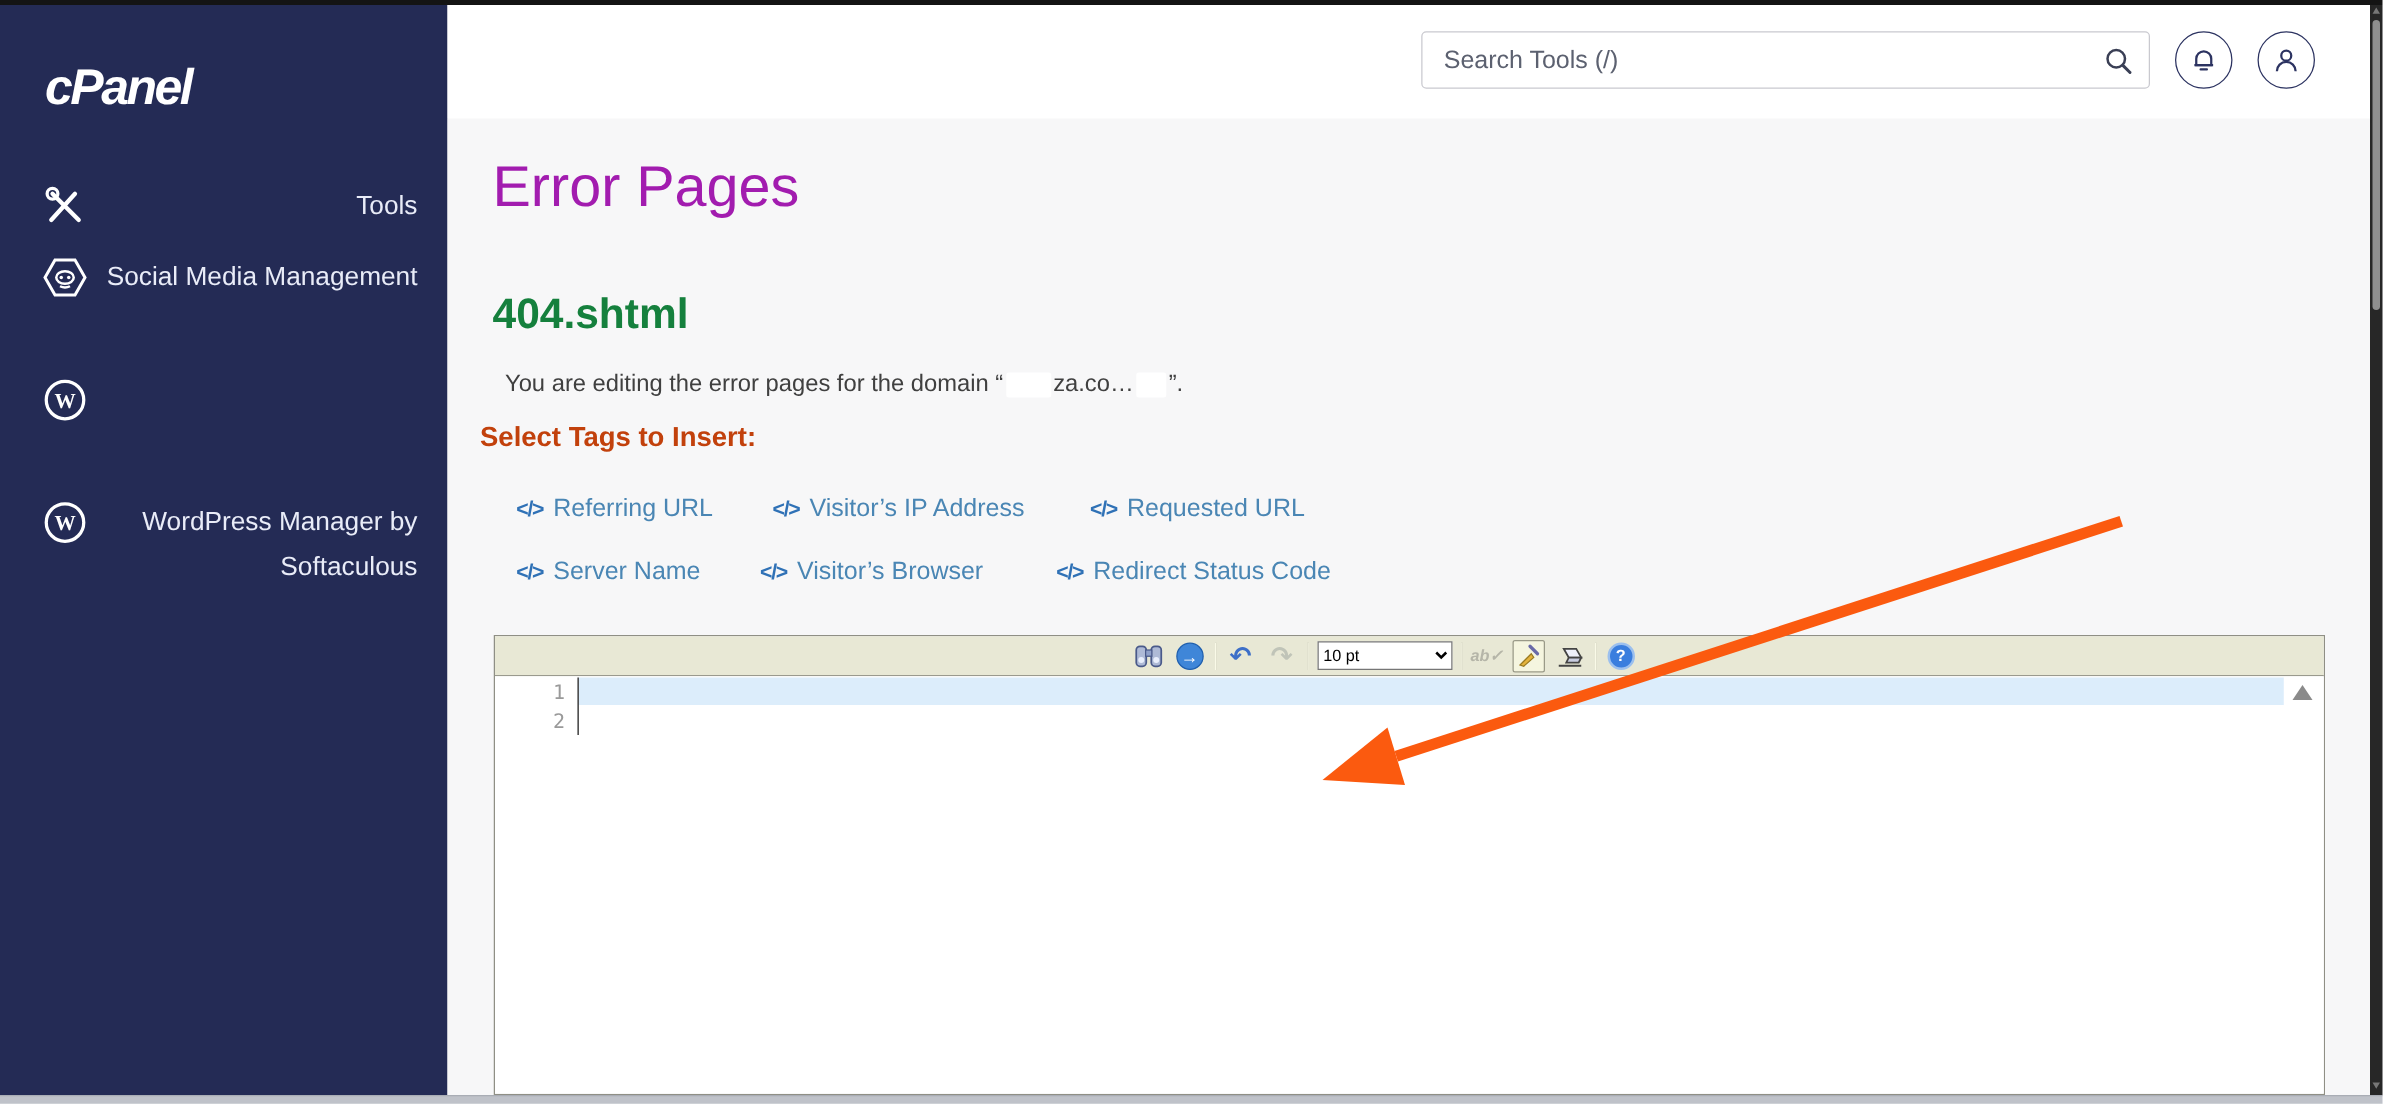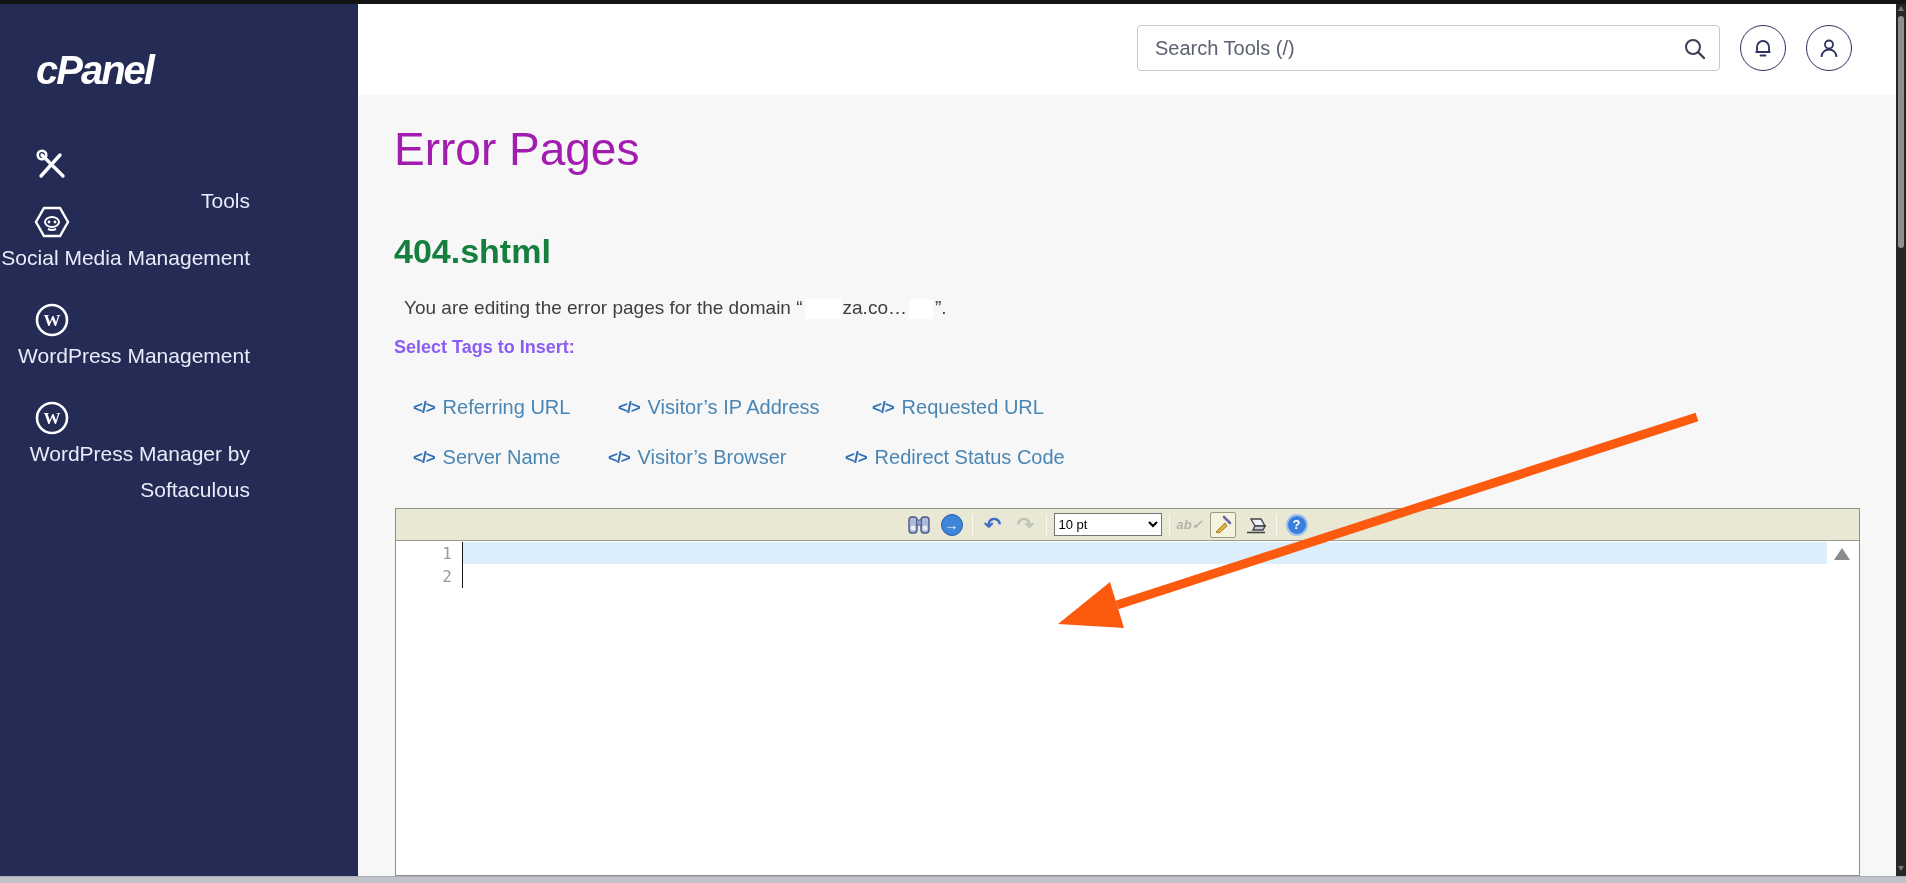--- a/index.html
+++ b/index.html
@@ -14,21 +14,21 @@
   .v-arrow-up { left:1898px; top:6px; width:0; height:0; border-left:3px solid transparent;
       border-right:3px solid transparent; border-bottom:5px solid #777; }
   .v-arrow-down { left:1898px; top:866px; width:0; height:0; border-left:3px solid transparent;
       border-right:3px solid transparent; border-top:5px solid #777; }
   .h-scrollbar { left:0; top:876px; width:1906px; height:7px; background:#bfc2c9; border-top:1px solid #a9adb5; }
 
   
   .sidebar { left:0; top:4px; width:358px; height:872px; background:#242b55; color:#eceefb;text-align:right; }
   .logo { left:36px; top:44px; font-size:40px; font-weight:700; font-style:italic;
           letter-spacing:-2px; color:#ffffff; }
-  .nav-item { left:0; width:358px; display:flex; align-items:flex-start; cursor:pointer;flex-direction:column; }
+  .nav-item { left:0; width:358px; display:flex; align-items:flex-start; cursor:pointer; }
   .nav-icon { width:36px; height:36px; flex:0 0 36px; margin-left:34px; margin-right:14px; }
   .nav-label { font-size:21px; line-height:36px; color:#e9ecf8; width:250px; }
   .nav-tools    { top:143px; }
   .nav-social   { top:200px; }
   .nav-wp       { top:298px; }
   .nav-wpm      { top:396px; }
 
   
   .topbar { left:358px; top:4px; width:1538px; height:91px; background:#ffffff;
             box-shadow:0 2px 4px rgba(0,0,0,0.08); }
@@ -46,21 +46,21 @@
 
   
   .content { left:358px; top:95px; width:1538px; height:781px; background:#f7f7f8; }
   .page-title { left:394px; top:122px; font-size:46px; font-weight:300; color:#a21caf; }
   .file-title { left:394px; top:232px; font-size:34px; font-weight:700; color:#15803d; }
   .edit-sentence { left:404px; top:297px; font-size:19px; color:#404040; }
   .redact { display:inline-block; background:#ffffff; height:20px; vertical-align:middle;
             border-radius:2px; }
   .redact-a { width:36px; margin:0 2px; }
   .redact-b { width:24px; margin:0 2px; }
-  .select-tags-label { left:394px; top:337px; font-size:18px; font-weight:700; color:#8b5cf6; }
+  .select-tags-label { left:384px; top:337px; font-size:22px; font-weight:700; color:#c2410c; }
 
   .tag { display:flex; align-items:center; gap:8px; cursor:pointer; text-decoration:none; }
   .tag-icon { color:#2f71b6; font-weight:700; font-size:17px; letter-spacing:-1px; }
   .tag-label { color:#4a86b4; font-size:20px; }
   .t1 { left:413px; top:396px; } .t2 { left:618px; top:396px; } .t3 { left:872px; top:396px; }
   .t4 { left:413px; top:446px; } .t5 { left:608px; top:446px; } .t6 { left:845px; top:446px; }
 
   
   .editor { left:395px; top:508px; width:1465px; height:368px; border:1px solid #8f8f85;
             background:#ffffff; }
@@ -135,21 +135,20 @@
     <span class="nav-label">Social Media Management</span>
   </div>
 
   <div class="abs nav-item nav-wp">
     <span class="nav-icon">
       <svg class="icon" width="36" height="36" viewBox="0 0 36 36">
         <circle cx="18" cy="18" r="15" fill="none" stroke="#ffffff" stroke-width="2.6"></circle>
         <text x="18" y="24" font-size="17" font-weight="bold" fill="#ffffff" text-anchor="middle" font-family="Liberation Serif, serif">W</text>
       </svg>
     </span>
-    <span class="nav-label">WordPress Management</span>
   </div>
 
   <div class="abs nav-item nav-wpm">
     <span class="nav-icon">
       <svg class="icon" width="36" height="36" viewBox="0 0 36 36">
         <circle cx="18" cy="18" r="15" fill="none" stroke="#ffffff" stroke-width="2.6"></circle>
         <text x="18" y="24" font-size="17" font-weight="bold" fill="#ffffff" text-anchor="middle" font-family="Liberation Serif, serif">W</text>
       </svg>
     </span>
     <span class="nav-label">WordPress Manager by Softaculous</span>

